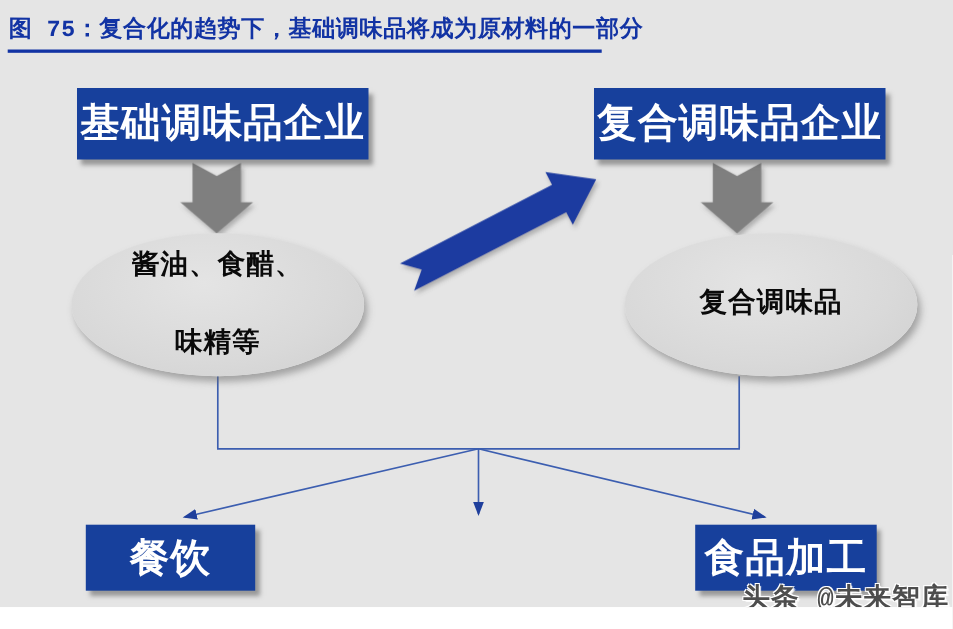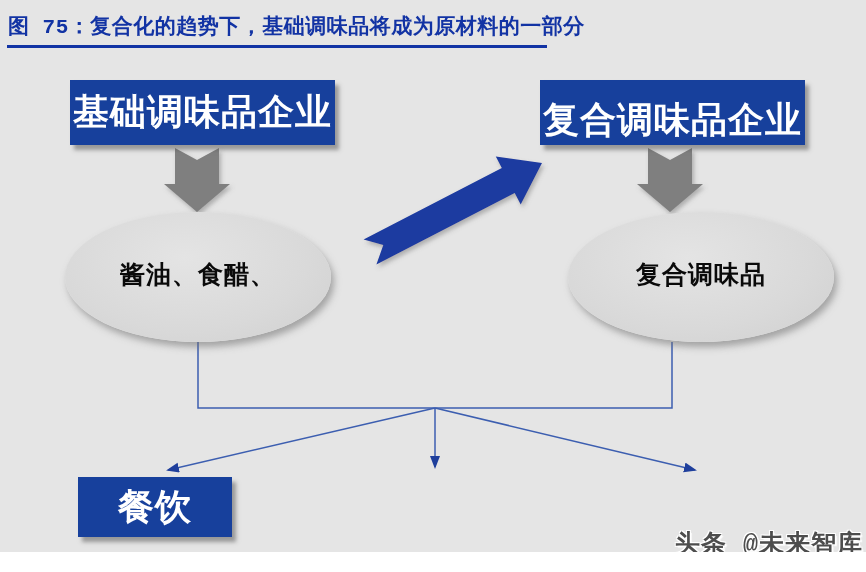--- a/index.html
+++ b/index.html
@@ -15,21 +15,21 @@
   .title-underline{
     position:absolute;left:7px;top:45px;width:540px;height:3px;background:#1233A4;
   }
   .node-box{
     position:absolute;background:#17409C;color:#ffffff;
     display:flex;align-items:center;justify-content:center;
     font-weight:bold;box-shadow:4px 5px 4px rgba(90,90,90,0.55);
   }
   .top-box{width:265px;height:65px;top:80px;font-size:36px;letter-spacing:1px;}
   .top-box.left{left:70px;}
-  .top-box.right{left:540px;align-items:flex-end;}
+  .top-box.right{left:540px;}
   .bottom-box{top:477px;height:60px;font-size:36px;letter-spacing:1px;}
   .bottom-box.b1{left:78px;width:154px;}
   .bottom-box.b2{left:355px;width:162px;}
   .bottom-box.b3{left:632px;width:165px;}
   .ellipse{
     position:absolute;top:212px;width:266px;height:130px;border-radius:50%;
     background:radial-gradient(ellipse at 45% 35%, #E4E4E4 0%, #D9D9D9 60%, #CFCFCF 100%);
     box-shadow:3px 5px 7px rgba(110,110,110,0.55);
     display:flex;flex-direction:column;align-items:center;justify-content:center;
     color:#0a0a0a;font-weight:bold;font-size:25px;line-height:1.25;letter-spacing:1px;
@@ -83,25 +83,29 @@
 
   <div class="node-box top-box left">
     <span>基础调味品企业</span>
   </div>
   <div class="node-box top-box right">
     <span>复合调味品企业</span>
   </div>
 
   <div class="ellipse left">
     <span>酱油、食醋、</span>
+    <span>味精等</span>
   </div>
   <div class="ellipse right">
     <span>复合调味品</span>
   </div>
 
   <div class="node-box bottom-box b1">
     <span>餐饮</span>
   </div>
+  <div class="node-box bottom-box b3">
+    <span>食品加工</span>
+  </div>
 
   <div class="watermark">头条 @未来智库</div>
   <div class="bottom-rule"></div>
 
 </div>
 
 </body></html>

